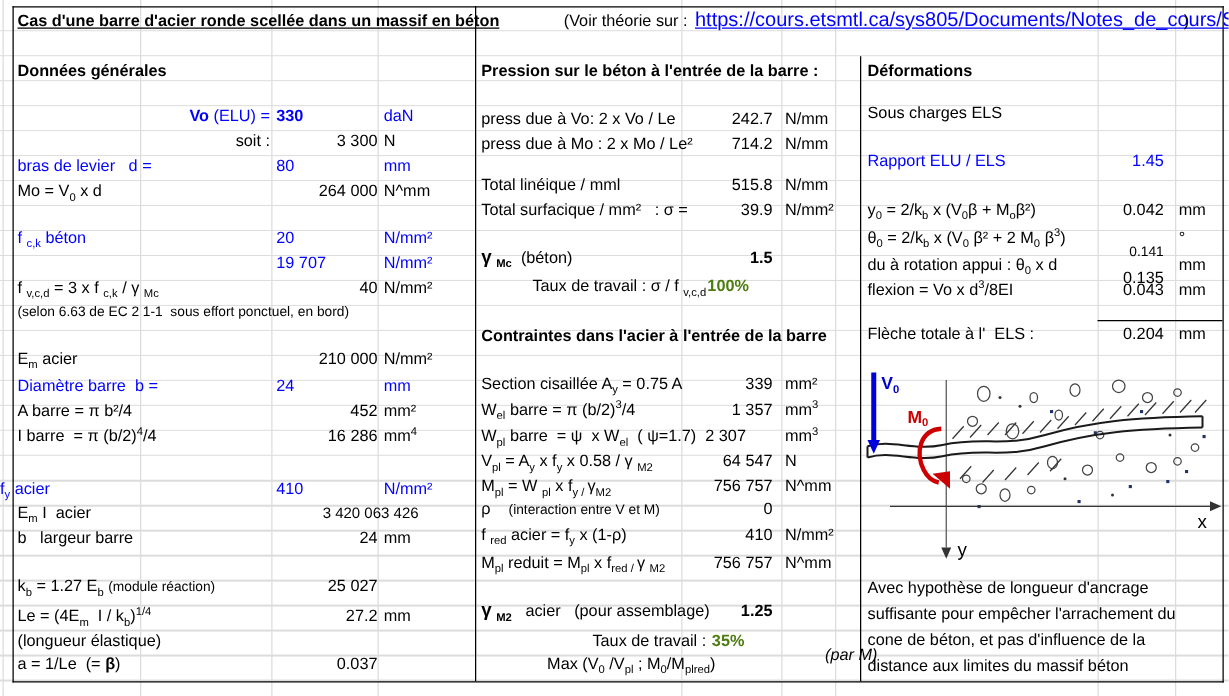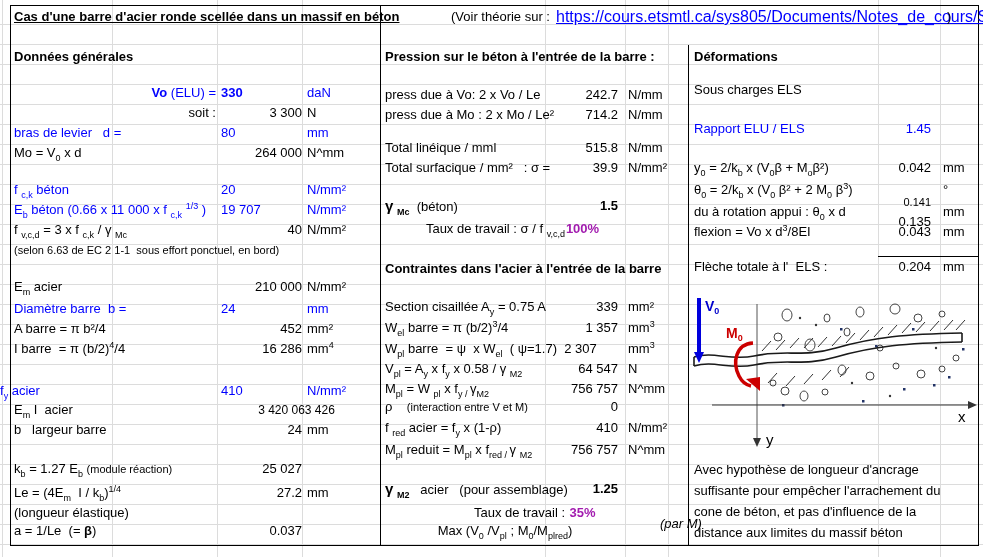--- a/index.html
+++ b/index.html
@@ -11,21 +11,21 @@
       linear-gradient(#dcdcdc,#dcdcdc),linear-gradient(#dcdcdc,#dcdcdc),linear-gradient(#dcdcdc,#dcdcdc),
       linear-gradient(#dcdcdc,#dcdcdc),linear-gradient(#dcdcdc,#dcdcdc),linear-gradient(#dcdcdc,#dcdcdc),
       linear-gradient(#dcdcdc,#dcdcdc),linear-gradient(#dcdcdc,#dcdcdc),linear-gradient(#dcdcdc,#dcdcdc);
     background-position:0 5px,2px 0,112px 0,217px 0,302px 0,545px 0,625px 0,668px 0,878px 0,940px 0;
     background-size:100% 100%,1px 100%,1px 100%,1px 100%,1px 100%,1px 100%,1px 100%,1px 100%,1px 100%,1px 100%;
     background-repeat:repeat,no-repeat,no-repeat,no-repeat,no-repeat,no-repeat,no-repeat,no-repeat,no-repeat,no-repeat;}
   .bd{position:absolute;background:#000}
   .cell{position:absolute;height:20px;line-height:20px;white-space:nowrap;box-sizing:border-box}
   .b{font-weight:bold}
   .blue{color:#0000ff}
-  .green{color:#a21caf;font-weight:bold}
+  .green{color:#4d7c0f;font-weight:bold}
   .right{text-align:right;padding-right:4px}
   .center{text-align:center}
   .vr{text-align:right;padding-right:4px}
   .vl{padding-left:3px}
   .sm{font-size:11px}
   .sm12{font-size:12px}
   sub,sup{font-size:9px;line-height:0}
   .g{font-size:15px;font-weight:bold}
   .title{font-weight:bold;text-decoration:underline}
   .header{font-weight:bold}
@@ -143,21 +143,20 @@
     <div class="cell" style="left: 307px; top: 103px; width: 72px;">N</div>
     <div class="cell lab blue" style="left: 14px; top: 123px; width: 206px;">bras de levier &nbsp;&nbsp;d =</div>
     <div class="cell vl blue" style="left: 218px; top: 123px; width: 88px;">80</div>
     <div class="cell blue" style="left: 307px; top: 123px; width: 72px;">mm</div>
     <div class="cell lab" style="left: 14px; top: 143px; width: 206px;">Mo = V<sub>0</sub> x d</div>
     <div class="cell vr" style="left: 218px; top: 143px; width: 88px;">264 000</div>
     <div class="cell" style="left: 307px; top: 143px; width: 72px;">N^mm</div>
     <div class="cell lab blue" style="left: 14px; top: 180px; width: 206px;">f <sub>c,k</sub> béton</div>
     <div class="cell vl blue" style="left: 218px; top: 180px; width: 88px;">20</div>
     <div class="cell blue" style="left: 307px; top: 180px; width: 72px;">N/mm²</div>
-    <div class="cell lab blue" style="left: 14px; top: 200px; width: 206px;">E<sub>b</sub> béton (0.66 x 11 000 x f <sub>c,k</sub> <sup>1/3</sup> )</div>
     <div class="cell vl blue" style="left: 218px; top: 200px; width: 88px;">19 707</div>
     <div class="cell blue" style="left: 307px; top: 200px; width: 72px;">N/mm²</div>
     <div class="cell lab" style="left: 14px; top: 220px; width: 206px;">f <sub>v,c,d</sub> = 3 x f <sub>c,k</sub> / γ <sub>Mc</sub></div>
     <div class="cell vr" style="left: 218px; top: 220px; width: 88px;">40</div>
     <div class="cell" style="left: 307px; top: 220px; width: 72px;">N/mm²</div>
     <div class="cell lab sm" style="left: 14px; top: 240px; width: 206px;">(selon 6.63 de EC 2 1-1&nbsp; sous effort ponctuel, en bord)</div>
     <div class="cell lab" style="left: 14px; top: 277px; width: 206px;">E<sub>m</sub> acier</div>
     <div class="cell vr" style="left: 218px; top: 277px; width: 88px;">210 000</div>
     <div class="cell" style="left: 307px; top: 277px; width: 72px;">N/mm²</div>
     <div class="cell lab blue" style="left: 14px; top: 299px; width: 206px;">Diamètre barre &nbsp;b =</div>

